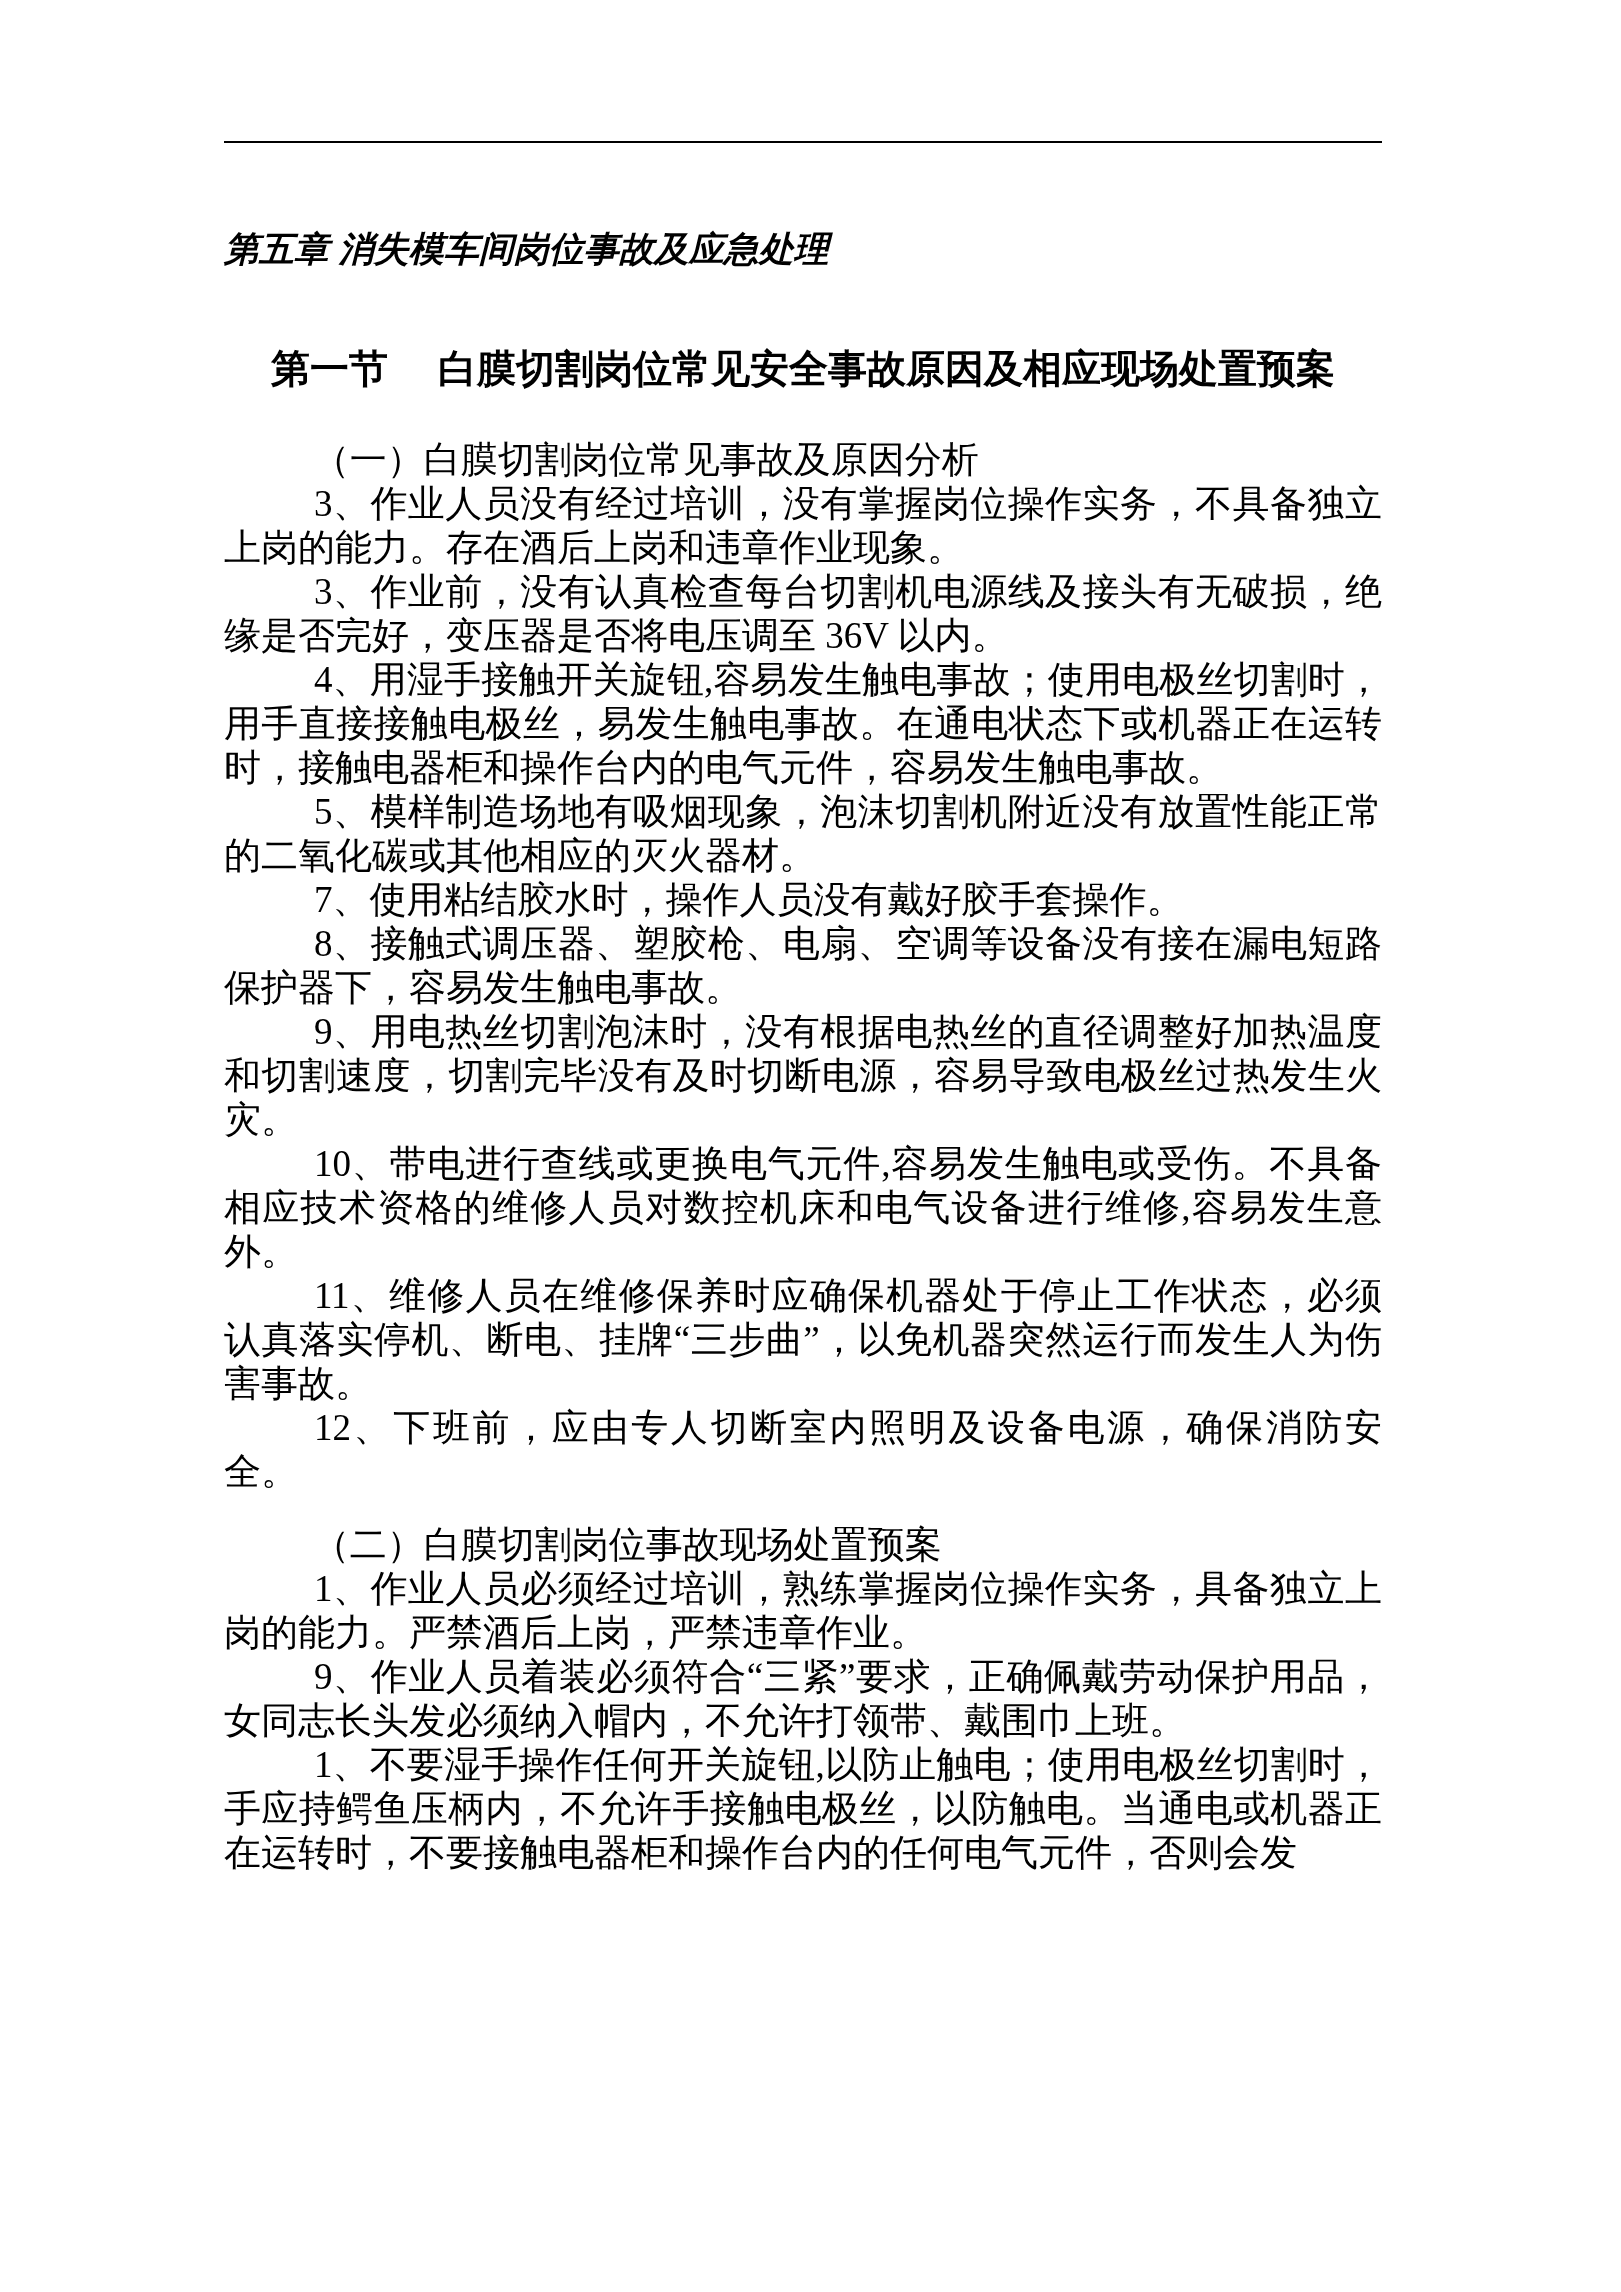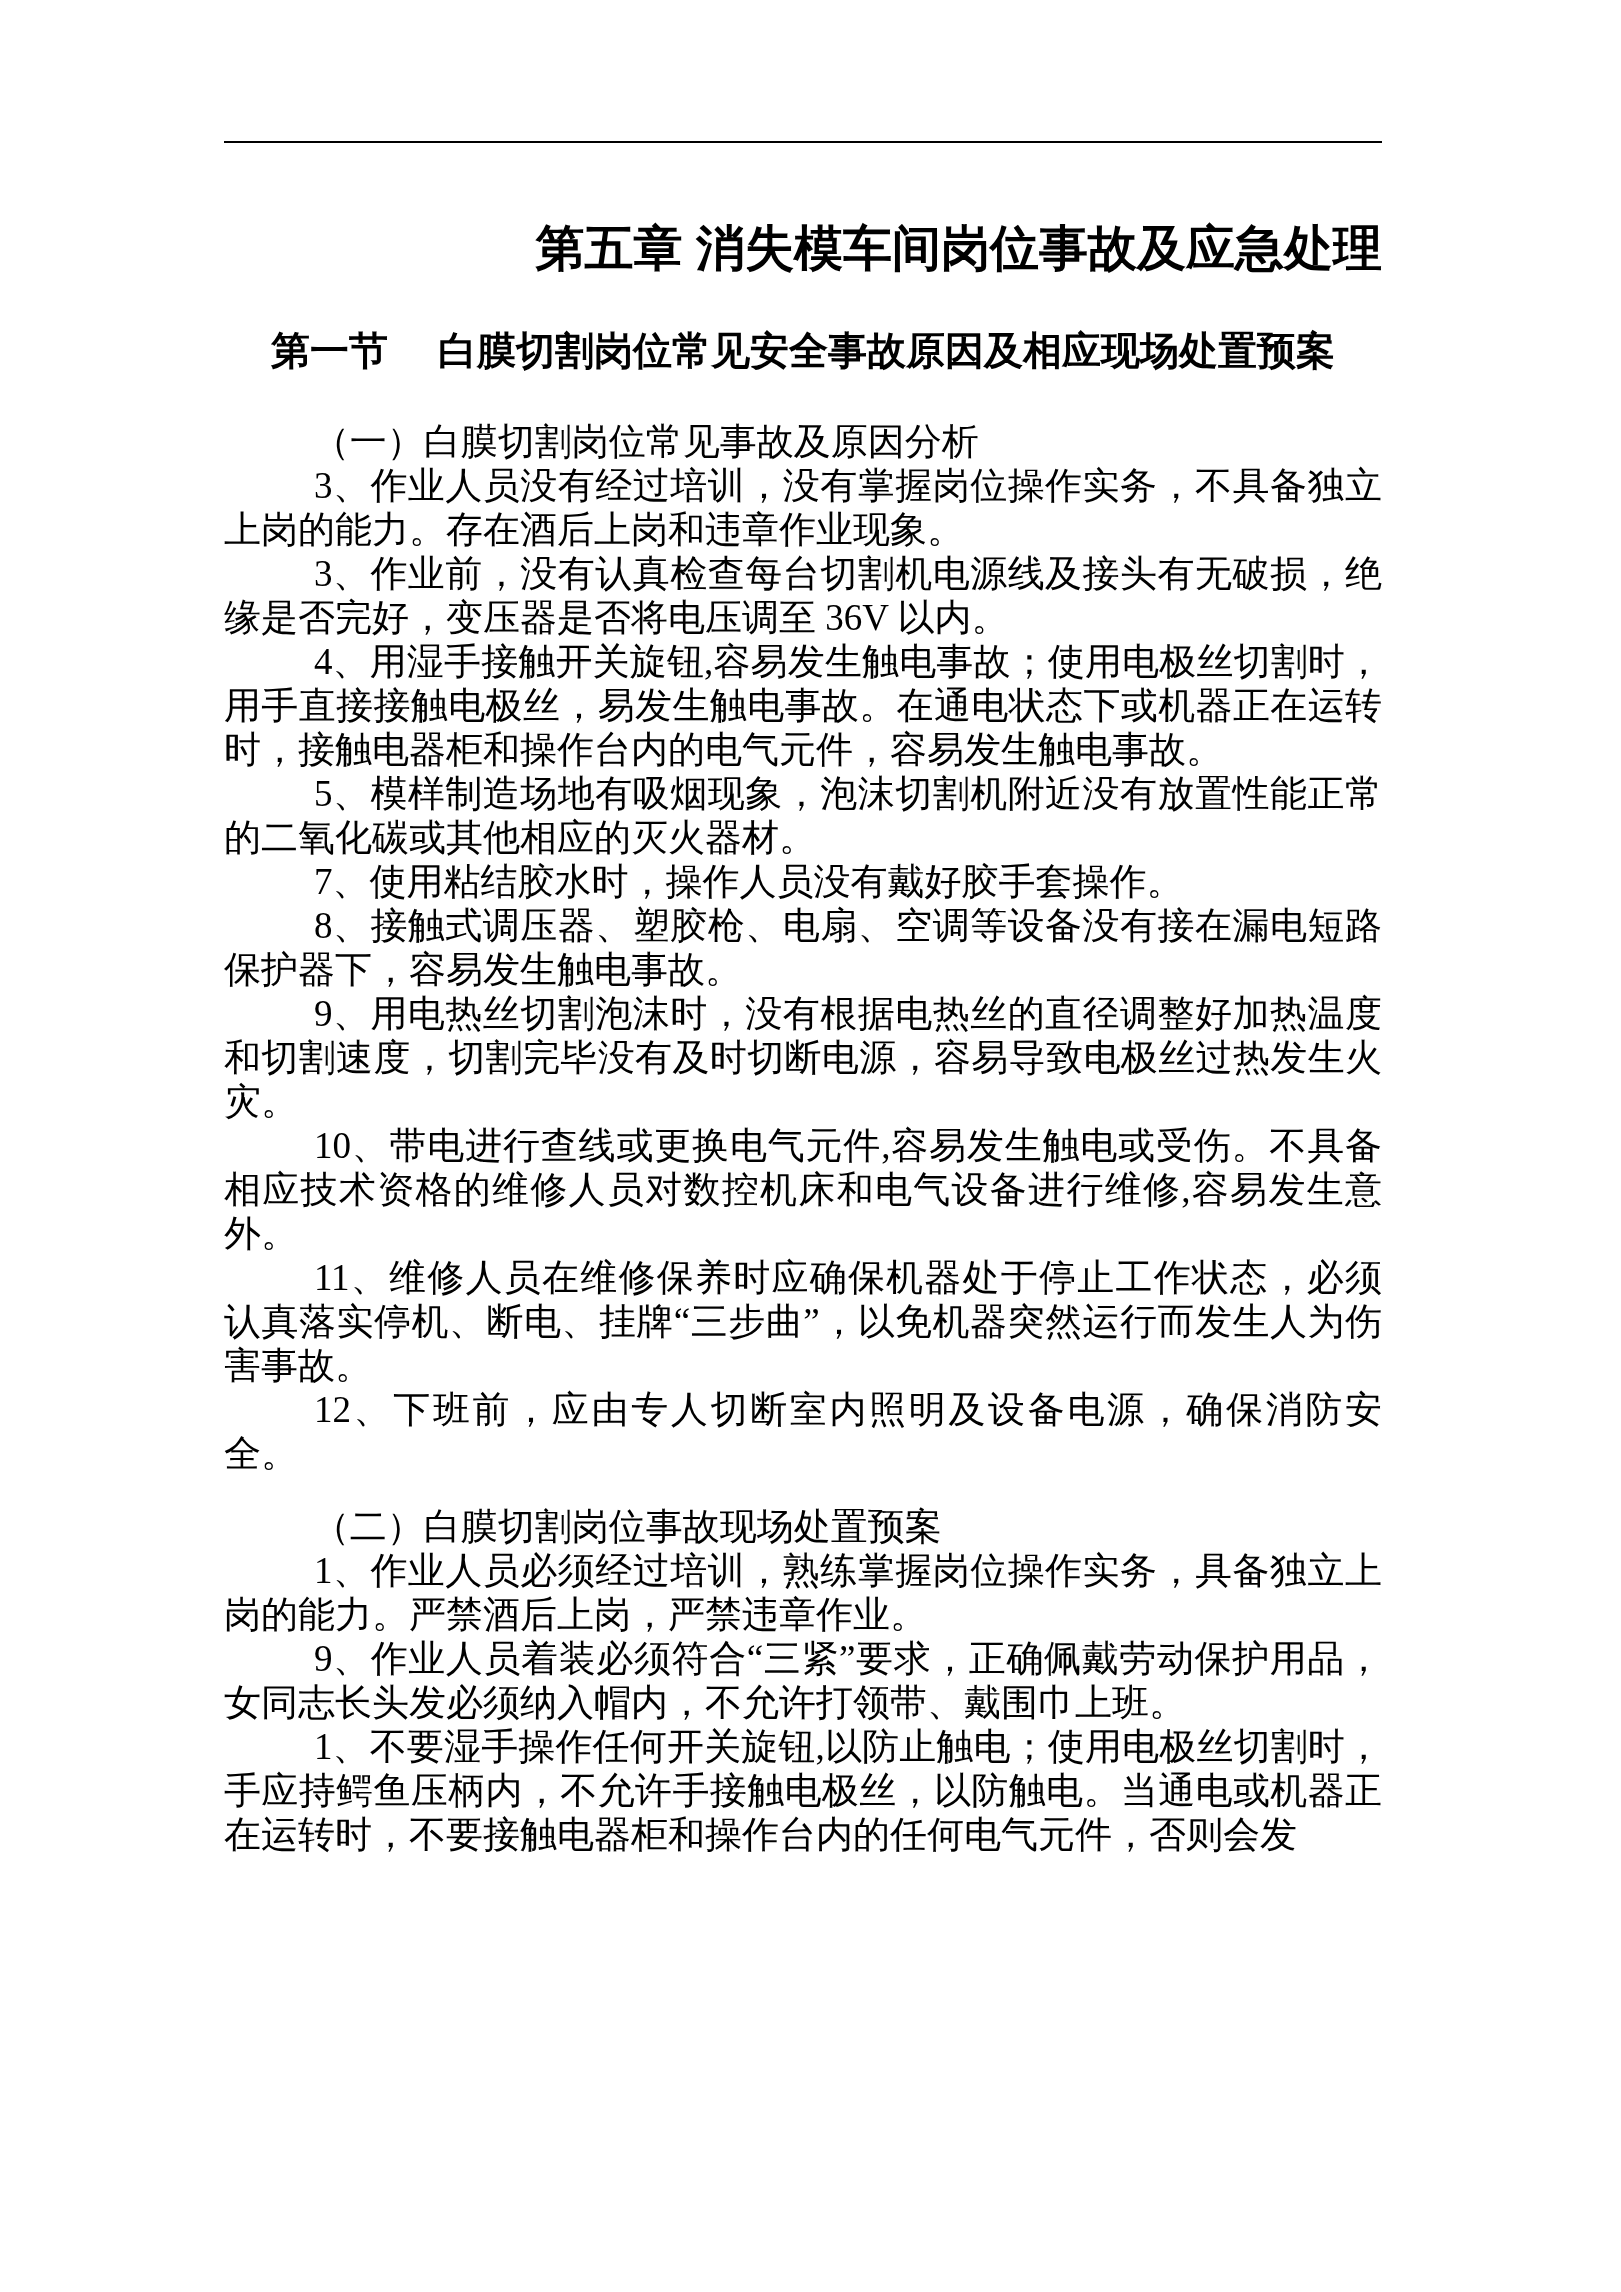--- a/index.html
+++ b/index.html
@@ -14,32 +14,33 @@
     padding: 141px 239px 0 224px;
     overflow: hidden;
   }
   .header-rule {
     border-top: 2px solid #000000;
     height: 0;
   }
   .doc-title {
     font-family: "Liberation Sans", "DejaVu Sans", sans-serif;
     font-weight: bold;
-    font-size: 49px;
+    font-size: 35px;
     line-height: 59px;
-    text-align: right;
+    text-align: left;
     margin: 76px 0 0 0;
+    font-style: italic;
   }
   .section-title {
     font-family: "Liberation Sans", "DejaVu Sans", sans-serif;
     font-weight: bold;
     font-size: 39px;
     line-height: 49px;
     text-align: center;
-    margin: 48px 0 0 0;
+    margin: 66px 0 0 0;
   }
   .sub-heading {
     font-family: "Liberation Sans", "DejaVu Sans", sans-serif;
     font-weight: normal;
     font-size: 37px;
     line-height: 44px;
     margin: 45px 0 0 0;
     text-indent: 2.4em;
   }
   .sub-heading.second {

